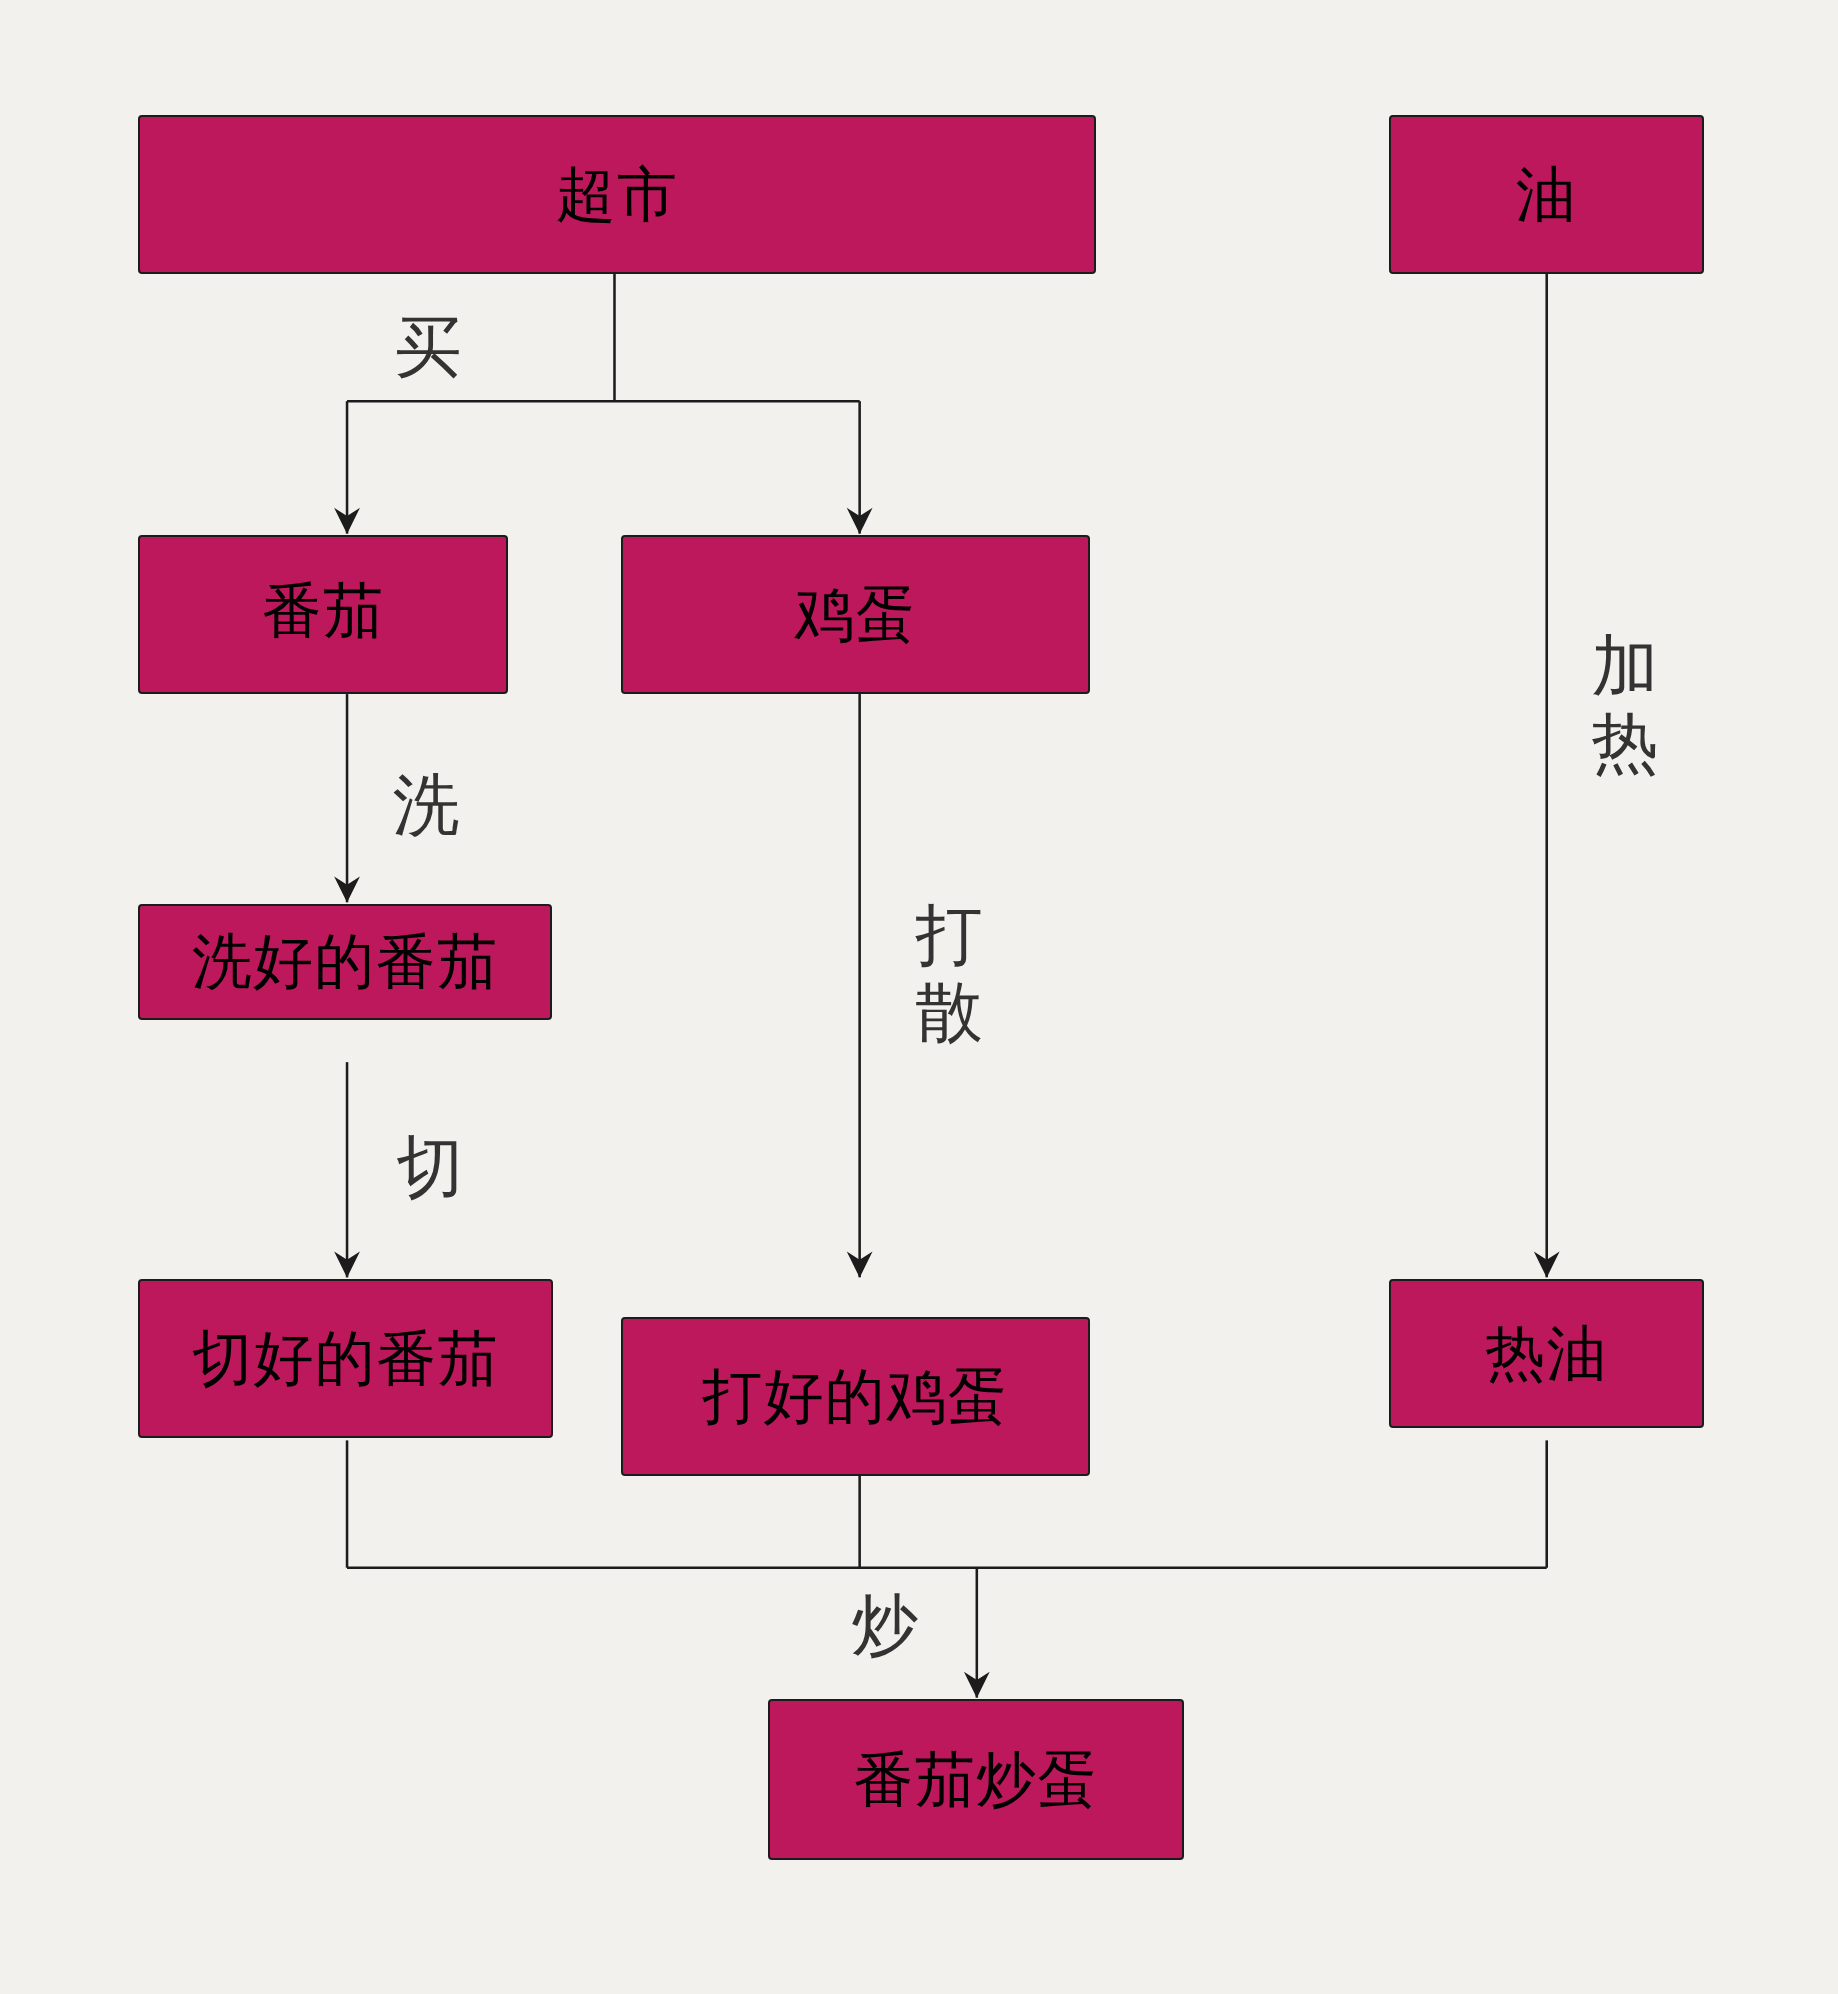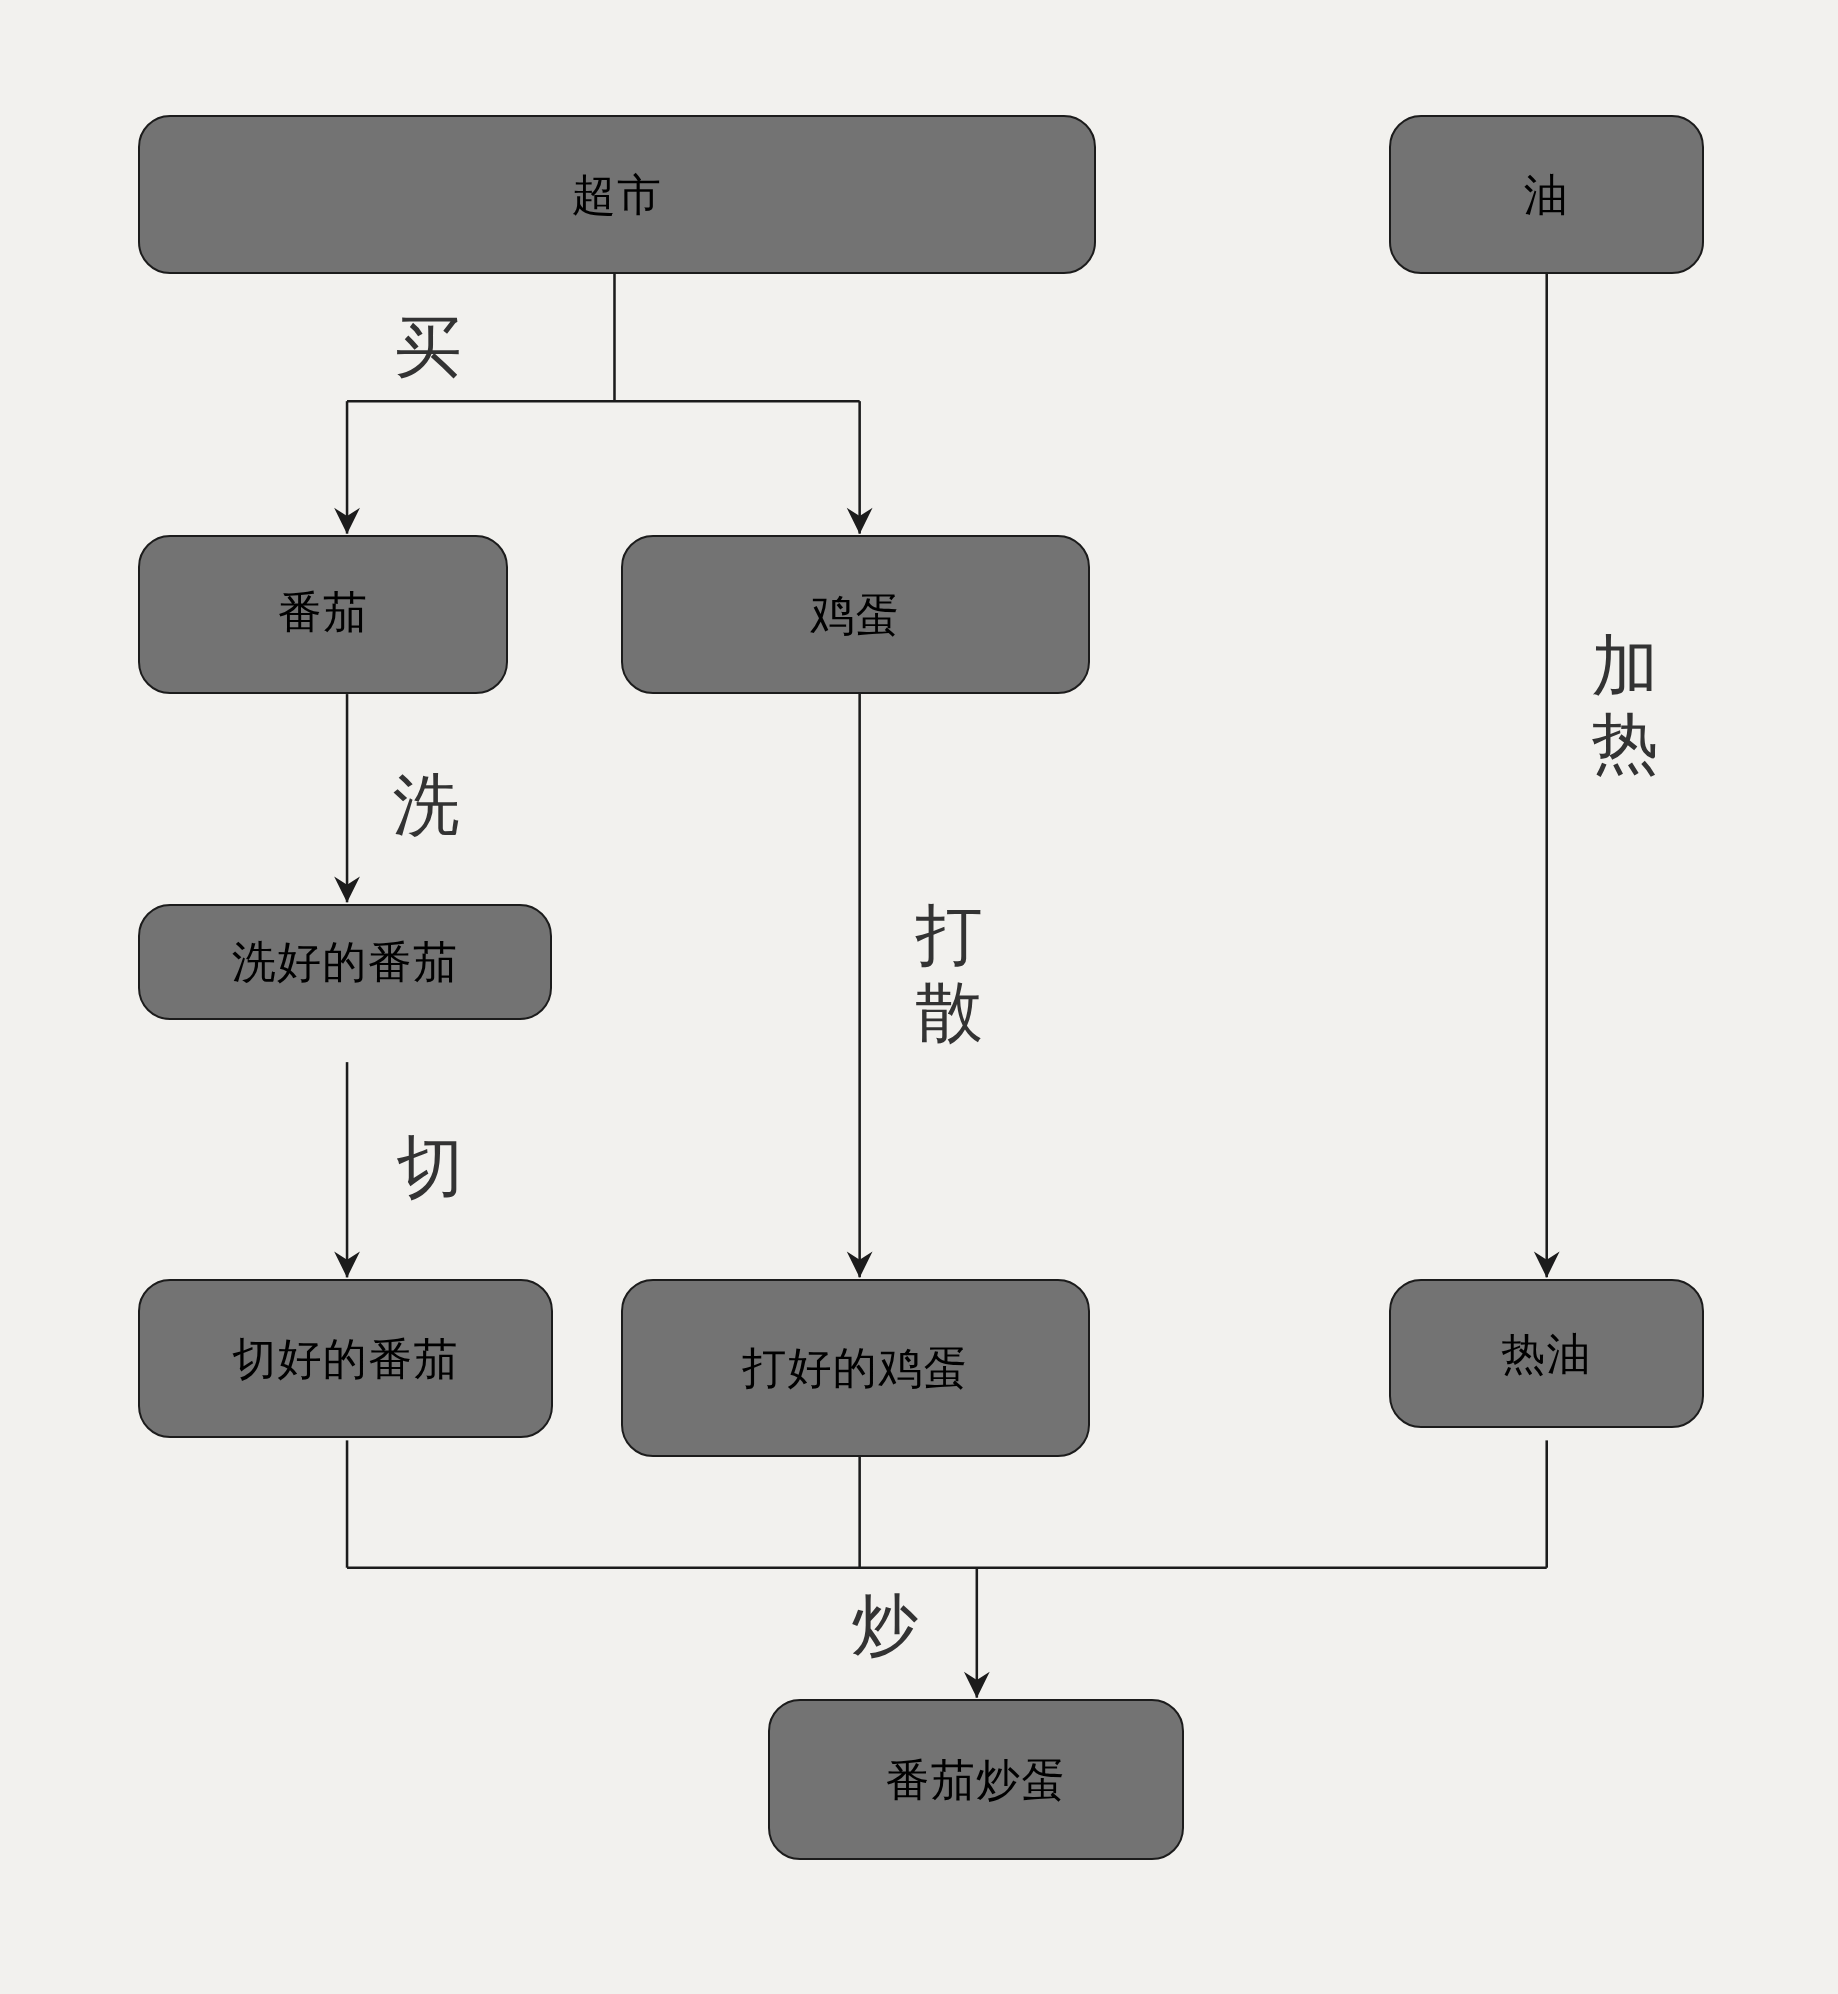--- a/index.html
+++ b/index.html
@@ -17,27 +17,27 @@
   }
   .connectors {
     position: absolute;
     left: 0;
     top: 0;
     pointer-events: none;
   }
   .node {
     position: absolute;
     box-sizing: border-box;
-    background: #737373;
+    background: #be185d;
     border: 2.5px solid #1c1c1c;
-    border-radius: 32px;
+    border-radius: 4px;
     display: flex;
     align-items: center;
     justify-content: center;
-    font-size: 44px;
+    font-size: 60px;
     line-height: 1;
     color: #000000;
     letter-spacing: 1.3px;
     white-space: nowrap;
   }
   .edge-label {
     position: absolute;
     transform: translate(-50%, -50%);
     font-size: 67px;
     line-height: 1.15;
@@ -84,21 +84,21 @@
   <div class="node" style="left:1389px; top:115px; width:315px; height:159px;">油</div>
 
   <div class="node" style="left:138px; top:535px; width:370px; height:159px;font-family:Liberation Mono, monospace;">番茄</div>
 
   <div class="node" style="left:621px; top:535px; width:469px; height:159px;">鸡蛋</div>
 
   <div class="node" style="left:138px; top:904px; width:414px; height:116px;">洗好的番茄</div>
 
   <div class="node" style="left:138px; top:1279px; width:415px; height:159px;">切好的番茄</div>
 
-  <div class="node" style="left:621px; top:1279px; width:469px; height:178px;">打好的鸡蛋</div>
+  <div class="node" style="left:621px; top:1317px; width:469px; height:159px;">打好的鸡蛋</div>
 
   <div class="node" style="left:1389px; top:1279px; width:315px; height:149px;">热油</div>
 
   <div class="node" style="left:768px; top:1699px; width:416px; height:161px;">番茄炒蛋</div>
 
   <div class="edge-label" style="left:428px; top:347px;">买</div>
 
   <div class="edge-label" style="left:426px; top:805px;">洗</div>
 
   <div class="edge-label" style="left:430px; top:1167px;">切</div>

